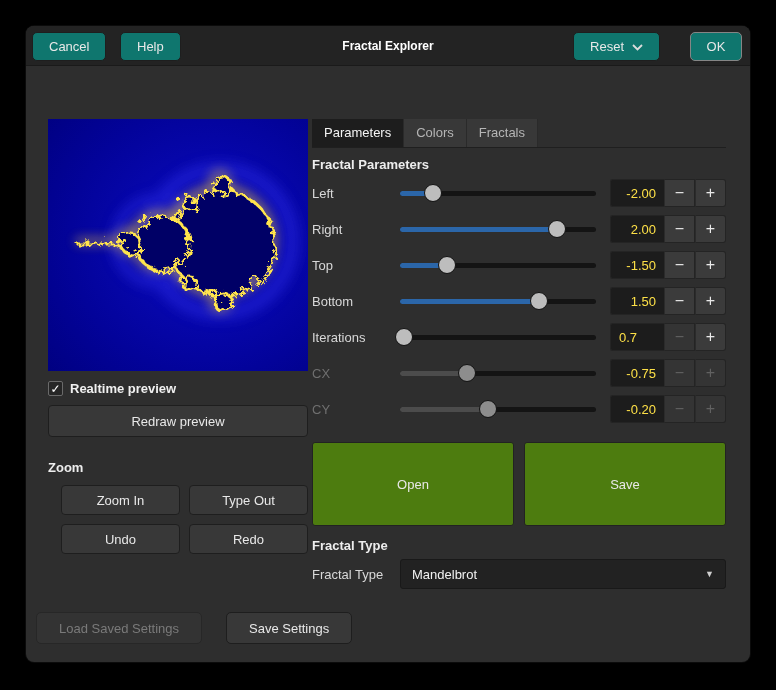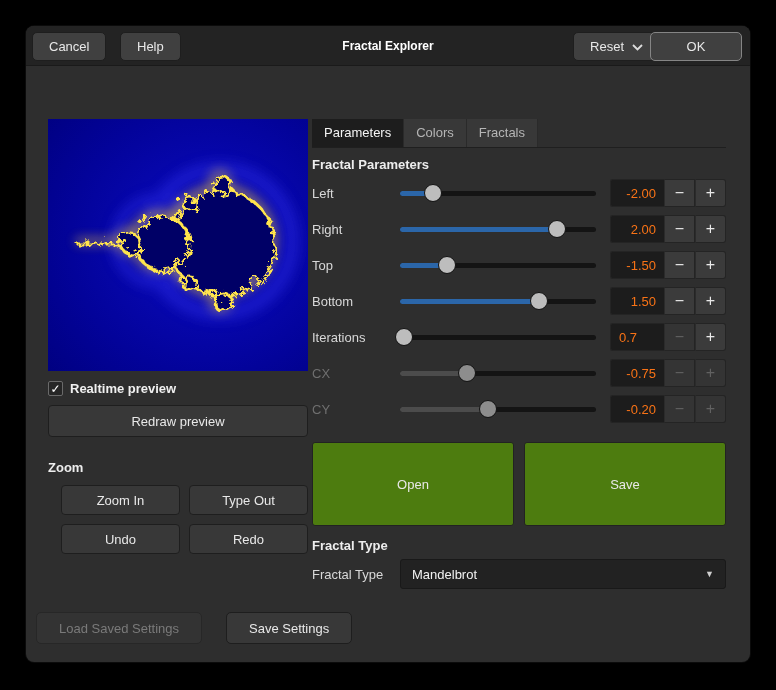--- a/index.html
+++ b/index.html
@@ -14,28 +14,28 @@
   }
   .window {
     position:absolute; left:26px; top:26px; width:724px; height:636px;
     background:#2e2e2e; border-radius:8px; overflow:hidden;
     box-shadow:0 0 0 1px #0b0b0b;
   }
   
   .titlebar { height:40px; background:#232323; border-bottom:1px solid #1a1a1a; position:relative; }
   .tbtn {
     position:absolute; top:6px; height:29px;
-    background:#404040; border:1px solid #1e1e1e; border-radius:5px;
+    background:#0f766e; border:1px solid #1e1e1e; border-radius:5px;
     color:#e8e8e8; display:flex; align-items:center; justify-content:center;
     padding:0 16px; font-size:13px; cursor:default;
   }
   .tbtn-cancel { left:6px; }
   .tbtn-help  { left:94px; }
   .tbtn-reset { right:90px; gap:8px; }
-  .tbtn-ok    { right:8px; width:92px; border-color:#858585; }
+  .tbtn-ok    { right:8px; width:52px; border-color:#858585; }
   .titlebar .title {
     position:absolute; left:0; right:0; top:0; height:40px;
     display:flex; align-items:center; justify-content:center;
     font-weight:bold; font-size:12px; color:#ffffff; pointer-events:none;
   }
   .chev { display:inline-block; }
   
   .content { position:relative; height:595px; }
   .left-col  { position:absolute; left:22px;  top:53px; width:260px; }
   .right-col { position:absolute; left:286px; top:53px; width:414px; }
@@ -73,21 +73,21 @@
   .slabel { width:88px; color:#d8d8d8; }
   .strack { flex:1; height:5px; background:#141414; border-radius:3px; position:relative; margin-right:14px; }
   .sfill  { position:absolute; left:0; top:0; bottom:0; background:#2b66a9; border-radius:3px; }
   .sthumb {
     position:absolute; top:50%; transform:translate(0,-50%);
     width:18px; height:18px; border-radius:50%;
     background:#bdbdbd; border:1px solid #121212;
   }
   .sval {
     width:54px; height:28px; background:#1c1c1c; border:1px solid #242424; border-right:none;
-    border-radius:3px 0 0 3px; color:#f97316;
+    border-radius:3px 0 0 3px; color:#fde047;
     display:flex; align-items:center; justify-content:flex-end; padding:0 8px;
   }
   .sbtn {
     width:31px; height:28px; background:#3b3b3b; border:1px solid #242424; border-left:1px solid #2b2b2b;
     display:flex; align-items:center; justify-content:center; color:#e9e9e9; font-size:16px;
   }
   .sbtn.plus { border-radius:0 3px 3px 0; }
   .sbtn.dis  { color:#616161; background:#343434; }
   .srow.disabled .slabel { color:#6f6f6f; }
   .srow.disabled .sfill  { background:#4c4c4c; }

